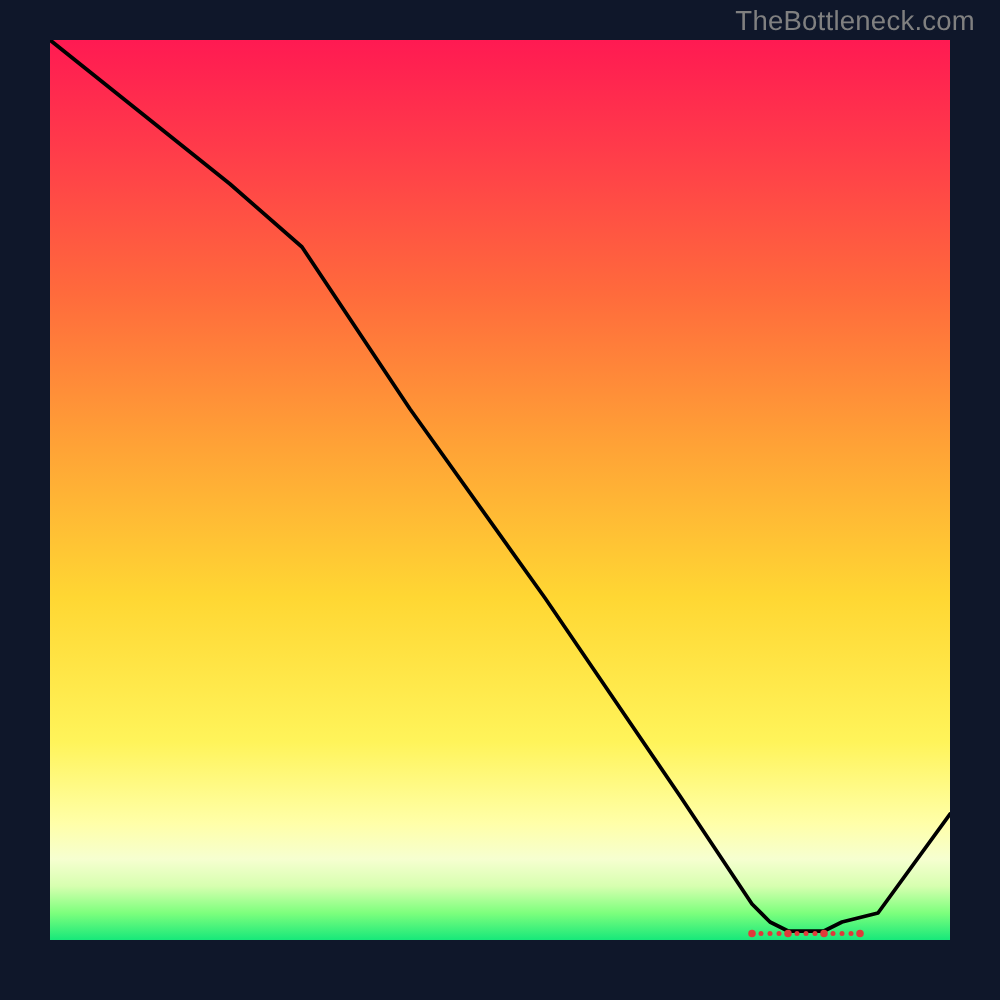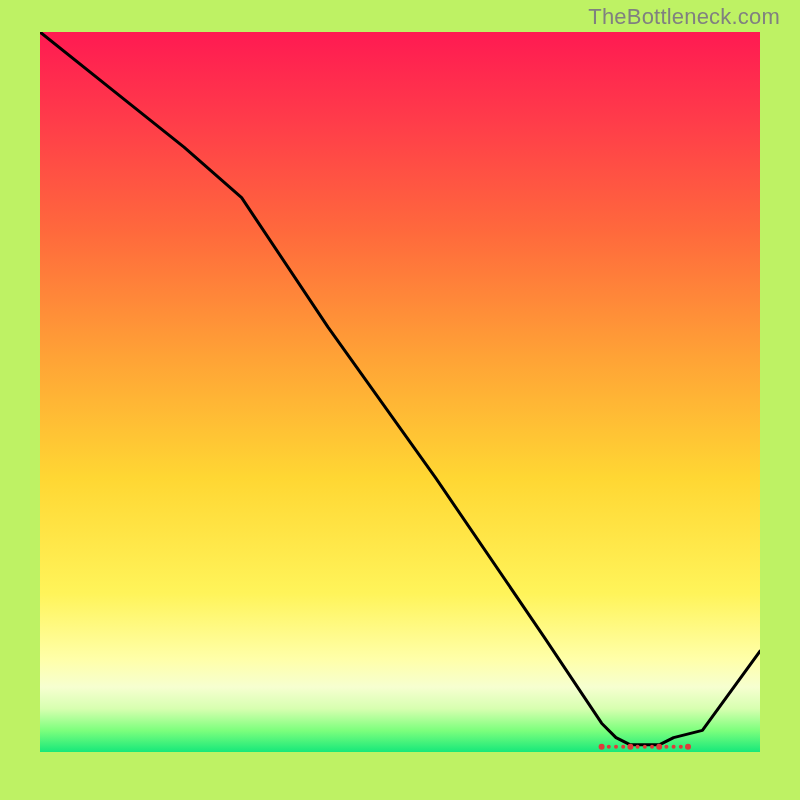--- a/index.html
+++ b/index.html
@@ -10,21 +10,21 @@
     background: #000;
     overflow: hidden;
     font-family: Arial, Helvetica, sans-serif;
   }
   .frame {
     position: absolute;
     left: 0;
     top: 0;
     width: 800px;
     height: 800px;
-    background: #bef264;
+    background: #0f172a;
   }
   .watermark {
     position: absolute;
     top: 4px;
     right: 20px;
     color: #808080;
     font-size: 22px;
     font-weight: 500;
     letter-spacing: 0.2px;
   }

